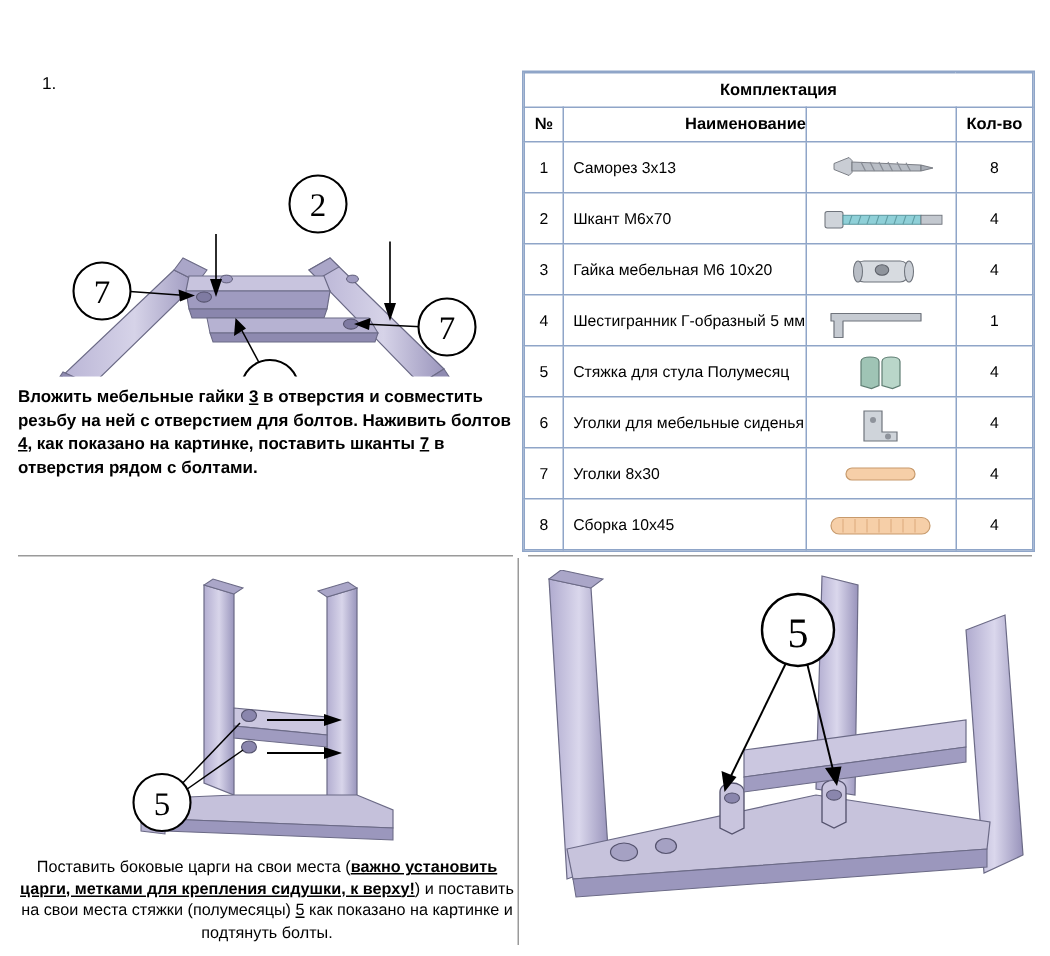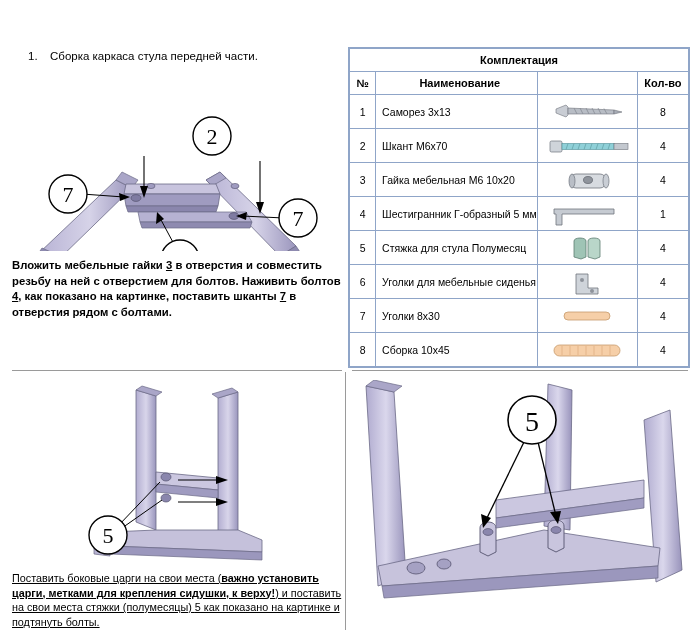--- a/index.html
+++ b/index.html
@@ -110,22 +110,21 @@
     width: 330px;
     height: 190px;
   }
   .para2 {
     position: absolute;
     left: 12px;
     top: 571px;
     width: 332px;
     font-size: 10.8px;
     line-height: 14.5px;
-    text-align: left;
-    text-decoration: underline;
+    text-align: center;
   }
   .para2 b { font-weight: bold; }
   .para2 u { text-decoration: underline; }
   
   .fig3 {
     position: absolute;
     left: 352px;
     top: 380px;
     width: 345px;
     height: 250px;
@@ -135,21 +134,20 @@
     background: #9a9a9a;
   }
 </style>
 </head>
 <body>
 
 <div class="page">
 
 
   <div class="step1-num">1.</div>
-  <div class="step1-text">Сборка каркаса стула передней части.</div>
 
   <div class="fig1">
     <svg width="320" height="185" viewBox="0 0 320 185" xmlns="http://www.w3.org/2000/svg">
       <defs>
         <linearGradient id="g-leg" x1="0" y1="0" x2="1" y2="0">
           <stop offset="0%" stop-color="#b7b2d4"></stop>
           <stop offset="55%" stop-color="#d6d3e8"></stop>
           <stop offset="100%" stop-color="#9b96bd"></stop>
         </linearGradient>
         <linearGradient id="g-bar" x1="0" y1="0" x2="0" y2="1">
@@ -226,21 +224,21 @@
   </div>
 
   <div class="table-wrap">
     <table class="komplekt">
       <tbody>
         <tr>
           <td class="kom-title" colspan="4">Комплектация</td>
         </tr>
         <tr class="hdr">
           <td class="col-num">№</td>
-          <td class="col-name" style="text-align:center">Наименование</td>
+          <td class="col-name" style="text-align:right">Наименование</td>
           <td class="col-img"></td>
           <td class="col-qty">Кол-во</td>
         </tr>
 
         <tr class="item">
           <td class="col-num">1</td>
           <td class="col-name">Саморез 3х13</td>
           <td class="col-img img-cell">
             <svg width="92" height="30" viewBox="0 0 92 30">
               <g transform="translate(14,8)">

